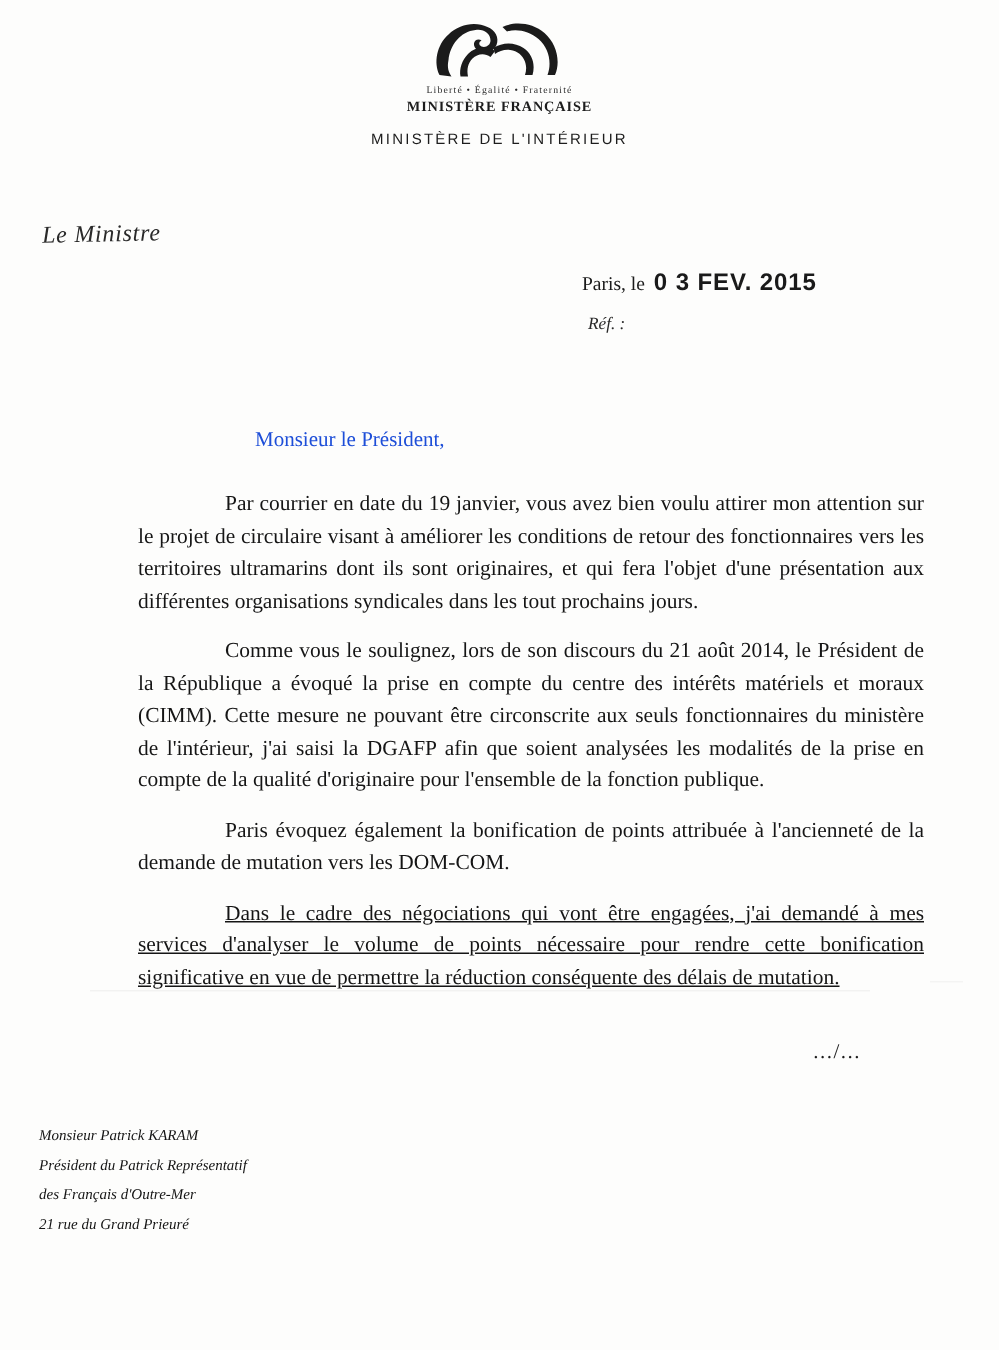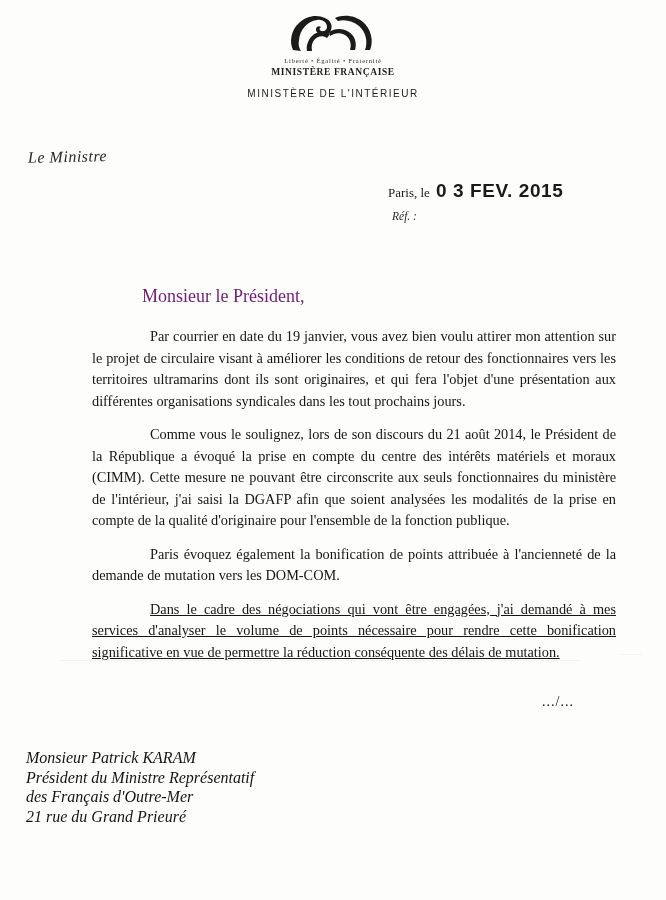--- a/index.html
+++ b/index.html
@@ -81,41 +81,41 @@
     position: absolute;
     top: 180px;
     left: 388px;
     font-family: "Liberation Serif", serif;
     font-size: 13px;
     color: #1a1a1a;
   }
   .date-stamp {
     font-family: "Liberation Sans", sans-serif;
     font-weight: bold;
-    font-size: 19px;
+    font-size: 16px;
     letter-spacing: 0.6px;
     margin-left: 6px;
   }
   .ref-line {
     position: absolute;
     top: 210px;
     left: 392px;
     font-family: "Liberation Serif", serif;
     font-style: italic;
     font-size: 11.5px;
     color: #2a2a2a;
   }
 
   
   .salutation {
     position: absolute;
     top: 286px;
-    left: 142px;
-    font-size: 18px;
-    color: #701a75;
+    left: 170px;
+    font-size: 14px;
+    color: #1d4ed8;
   }
   .body-text {
     position: absolute;
     top: 326px;
     left: 92px;
     width: 524px;
     font-size: 14.3px;
     line-height: 21.5px;
     text-align: justify;
     color: #151515;
@@ -137,21 +137,21 @@
     color: #1a1a1a;
   }
 
   
   .recipient {
     position: absolute;
     top: 748px;
     left: 26px;
     font-family: "Liberation Serif", serif;
     font-style: italic;
-    font-size: 16px;
+    font-size: 10px;
     line-height: 19.5px;
     color: #141414;
   }
   .recipient div { white-space: nowrap; }
 
   
   .scan-noise {
     position: absolute;
     pointer-events: none;
   }
@@ -205,21 +205,21 @@
     <p>Par courrier en date du 19 janvier, vous avez bien voulu attirer mon attention sur le projet de circulaire visant à améliorer les conditions de retour des fonctionnaires vers les territoires ultramarins dont ils sont originaires, et qui fera l'objet d'une présentation aux différentes organisations syndicales dans les tout prochains jours.</p>
     <p>Comme vous le soulignez, lors de son discours du 21 août 2014, le Président de la République a évoqué la prise en compte du centre des intérêts matériels et moraux (CIMM). Cette mesure ne pouvant être circonscrite aux seuls fonctionnaires du ministère de l'intérieur, j'ai saisi la DGAFP afin que soient analysées les modalités de la prise en compte de la qualité d'originaire pour l'ensemble de la fonction publique.</p>
     <p>Paris évoquez également la bonification de points attribuée à l'ancienneté de la demande de mutation vers les DOM-COM.</p>
     <p>Dans le cadre des négociations qui vont être engagées, j'ai demandé à mes services d'analyser le volume de points nécessaire pour rendre cette bonification significative en vue de permettre la réduction conséquente des délais de mutation.</p>
   </div>
 
   <div class="continuation">.../...</div>
 
   <div class="recipient">
     <div>Monsieur Patrick KARAM</div>
-    <div>Président du Ministre Représentatif</div>
+    <div>Président du Patrick Représentatif</div>
     <div>des Français d'Outre-Mer</div>
     <div>21 rue du Grand Prieuré</div>
   </div>
 
   <div class="scan-noise">
     <div class="streak" style="left:60px; top:660px; width:520px; height:1px; opacity:0.35;"></div>
     <div class="streak" style="left:620px; top:654px; width:22px; height:1px; opacity:0.3;"></div>
     <div class="edge-shade-left"></div>
     <div class="edge-shade-bottom"></div>
   </div>

